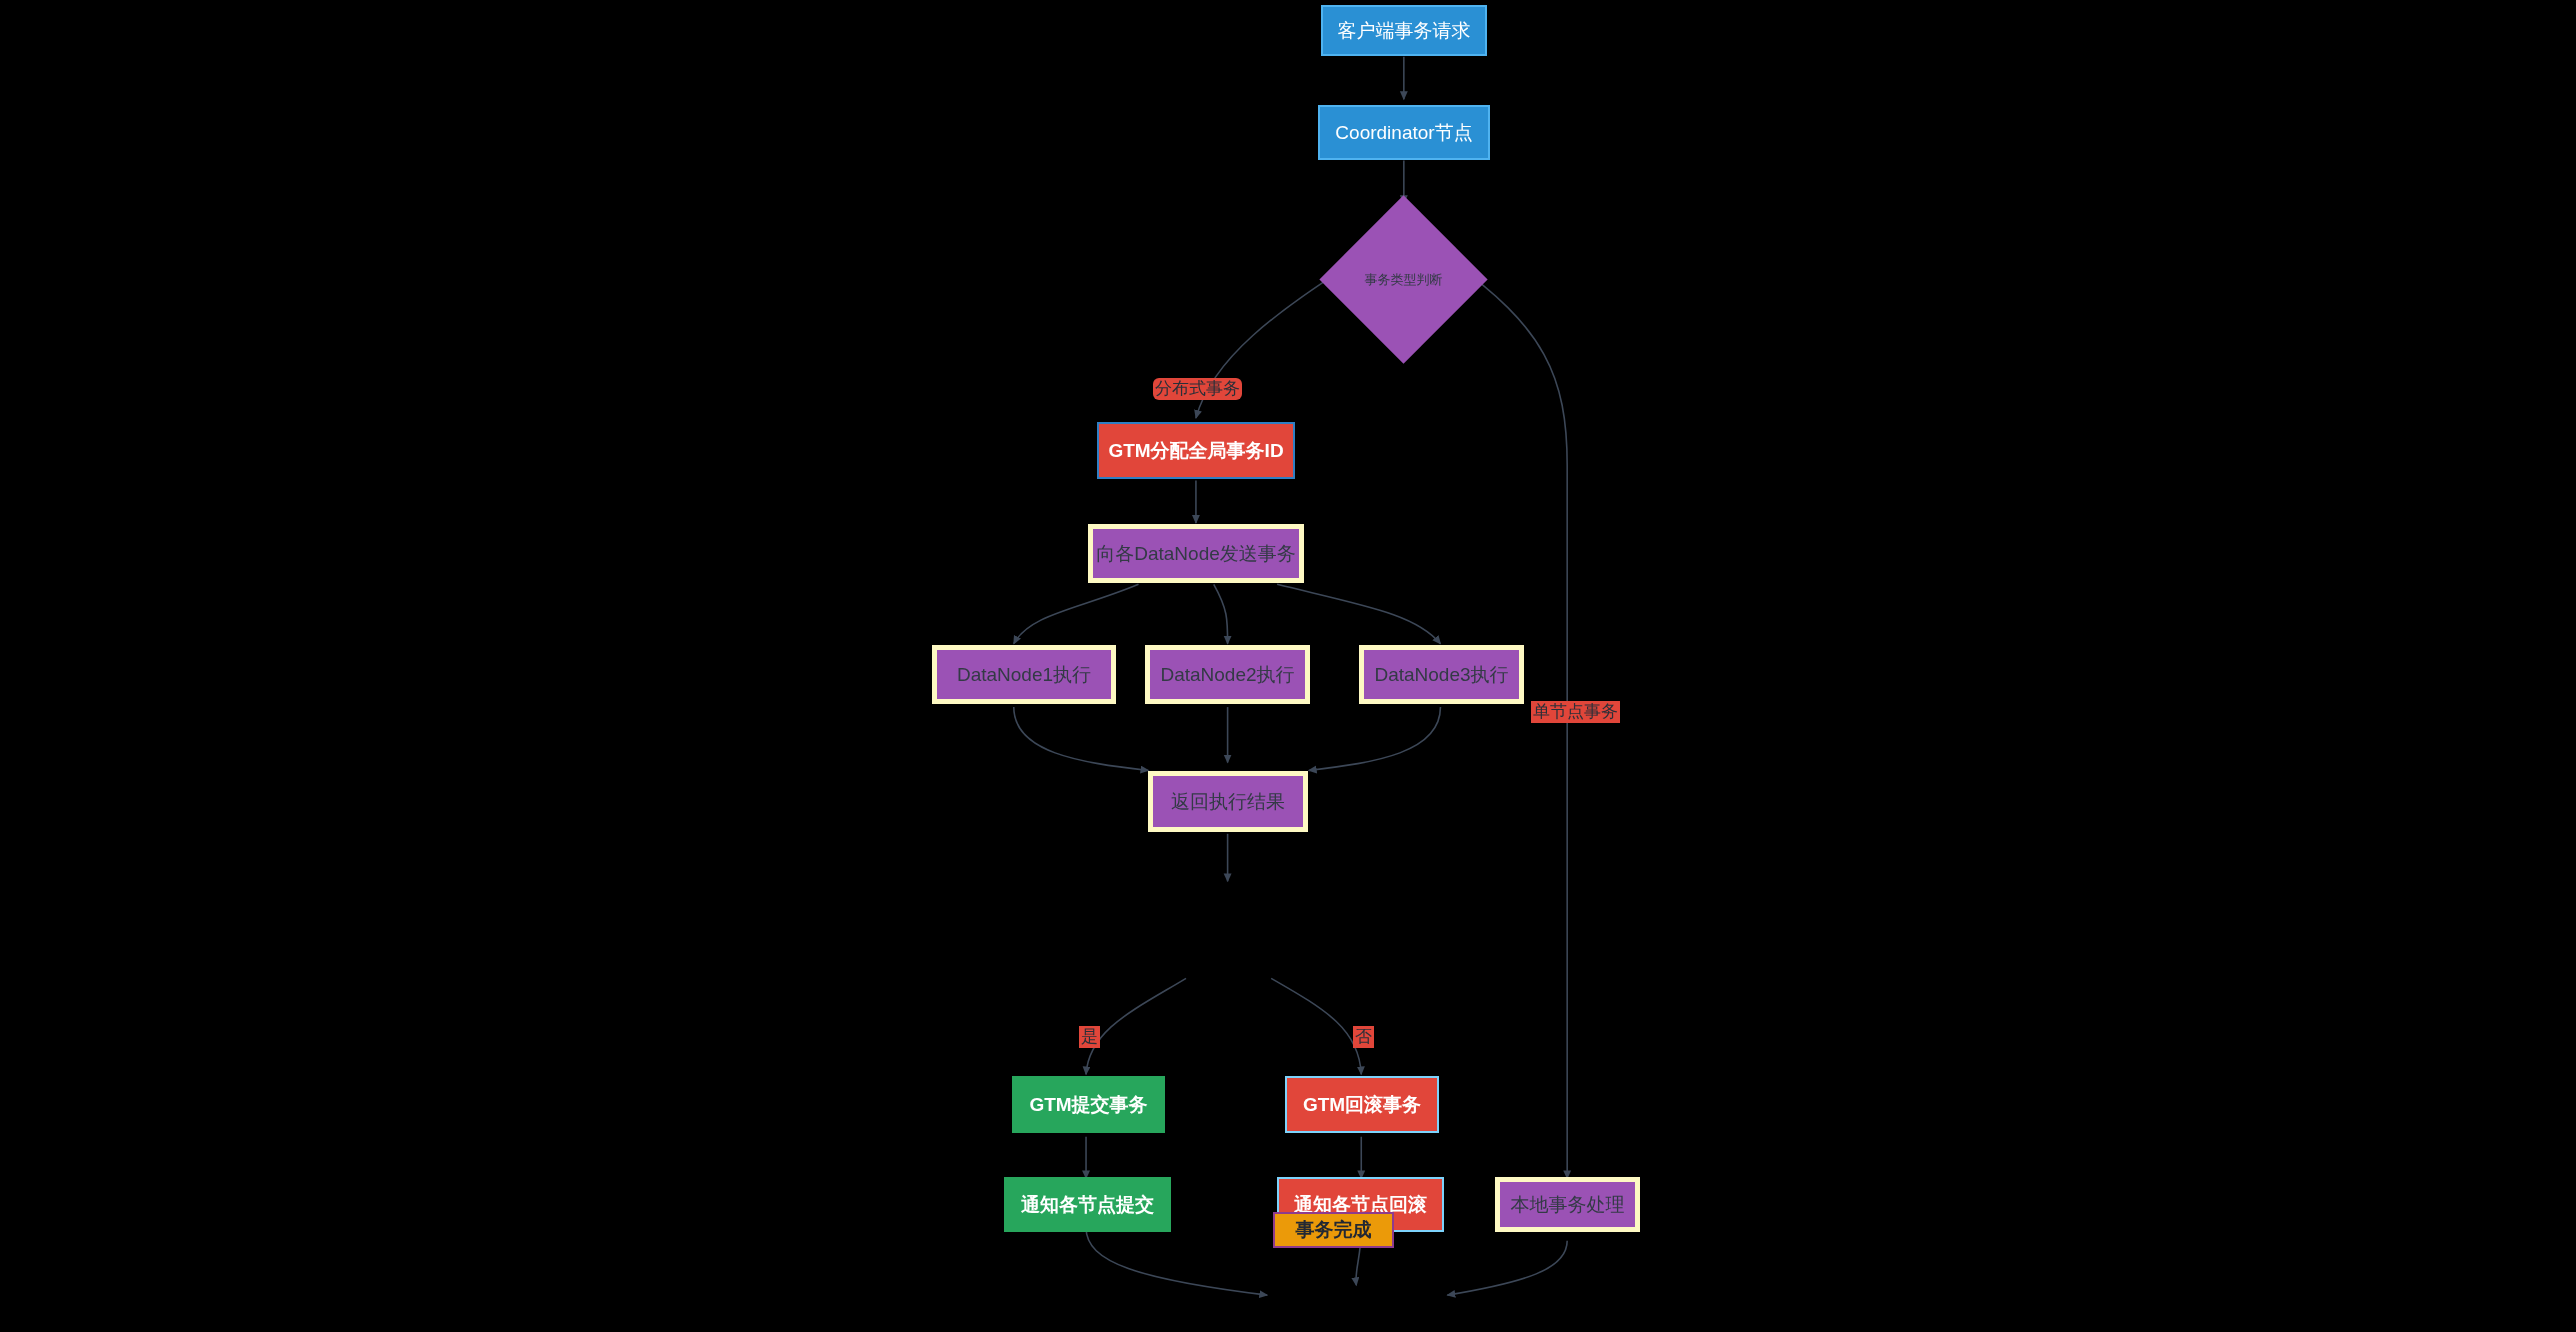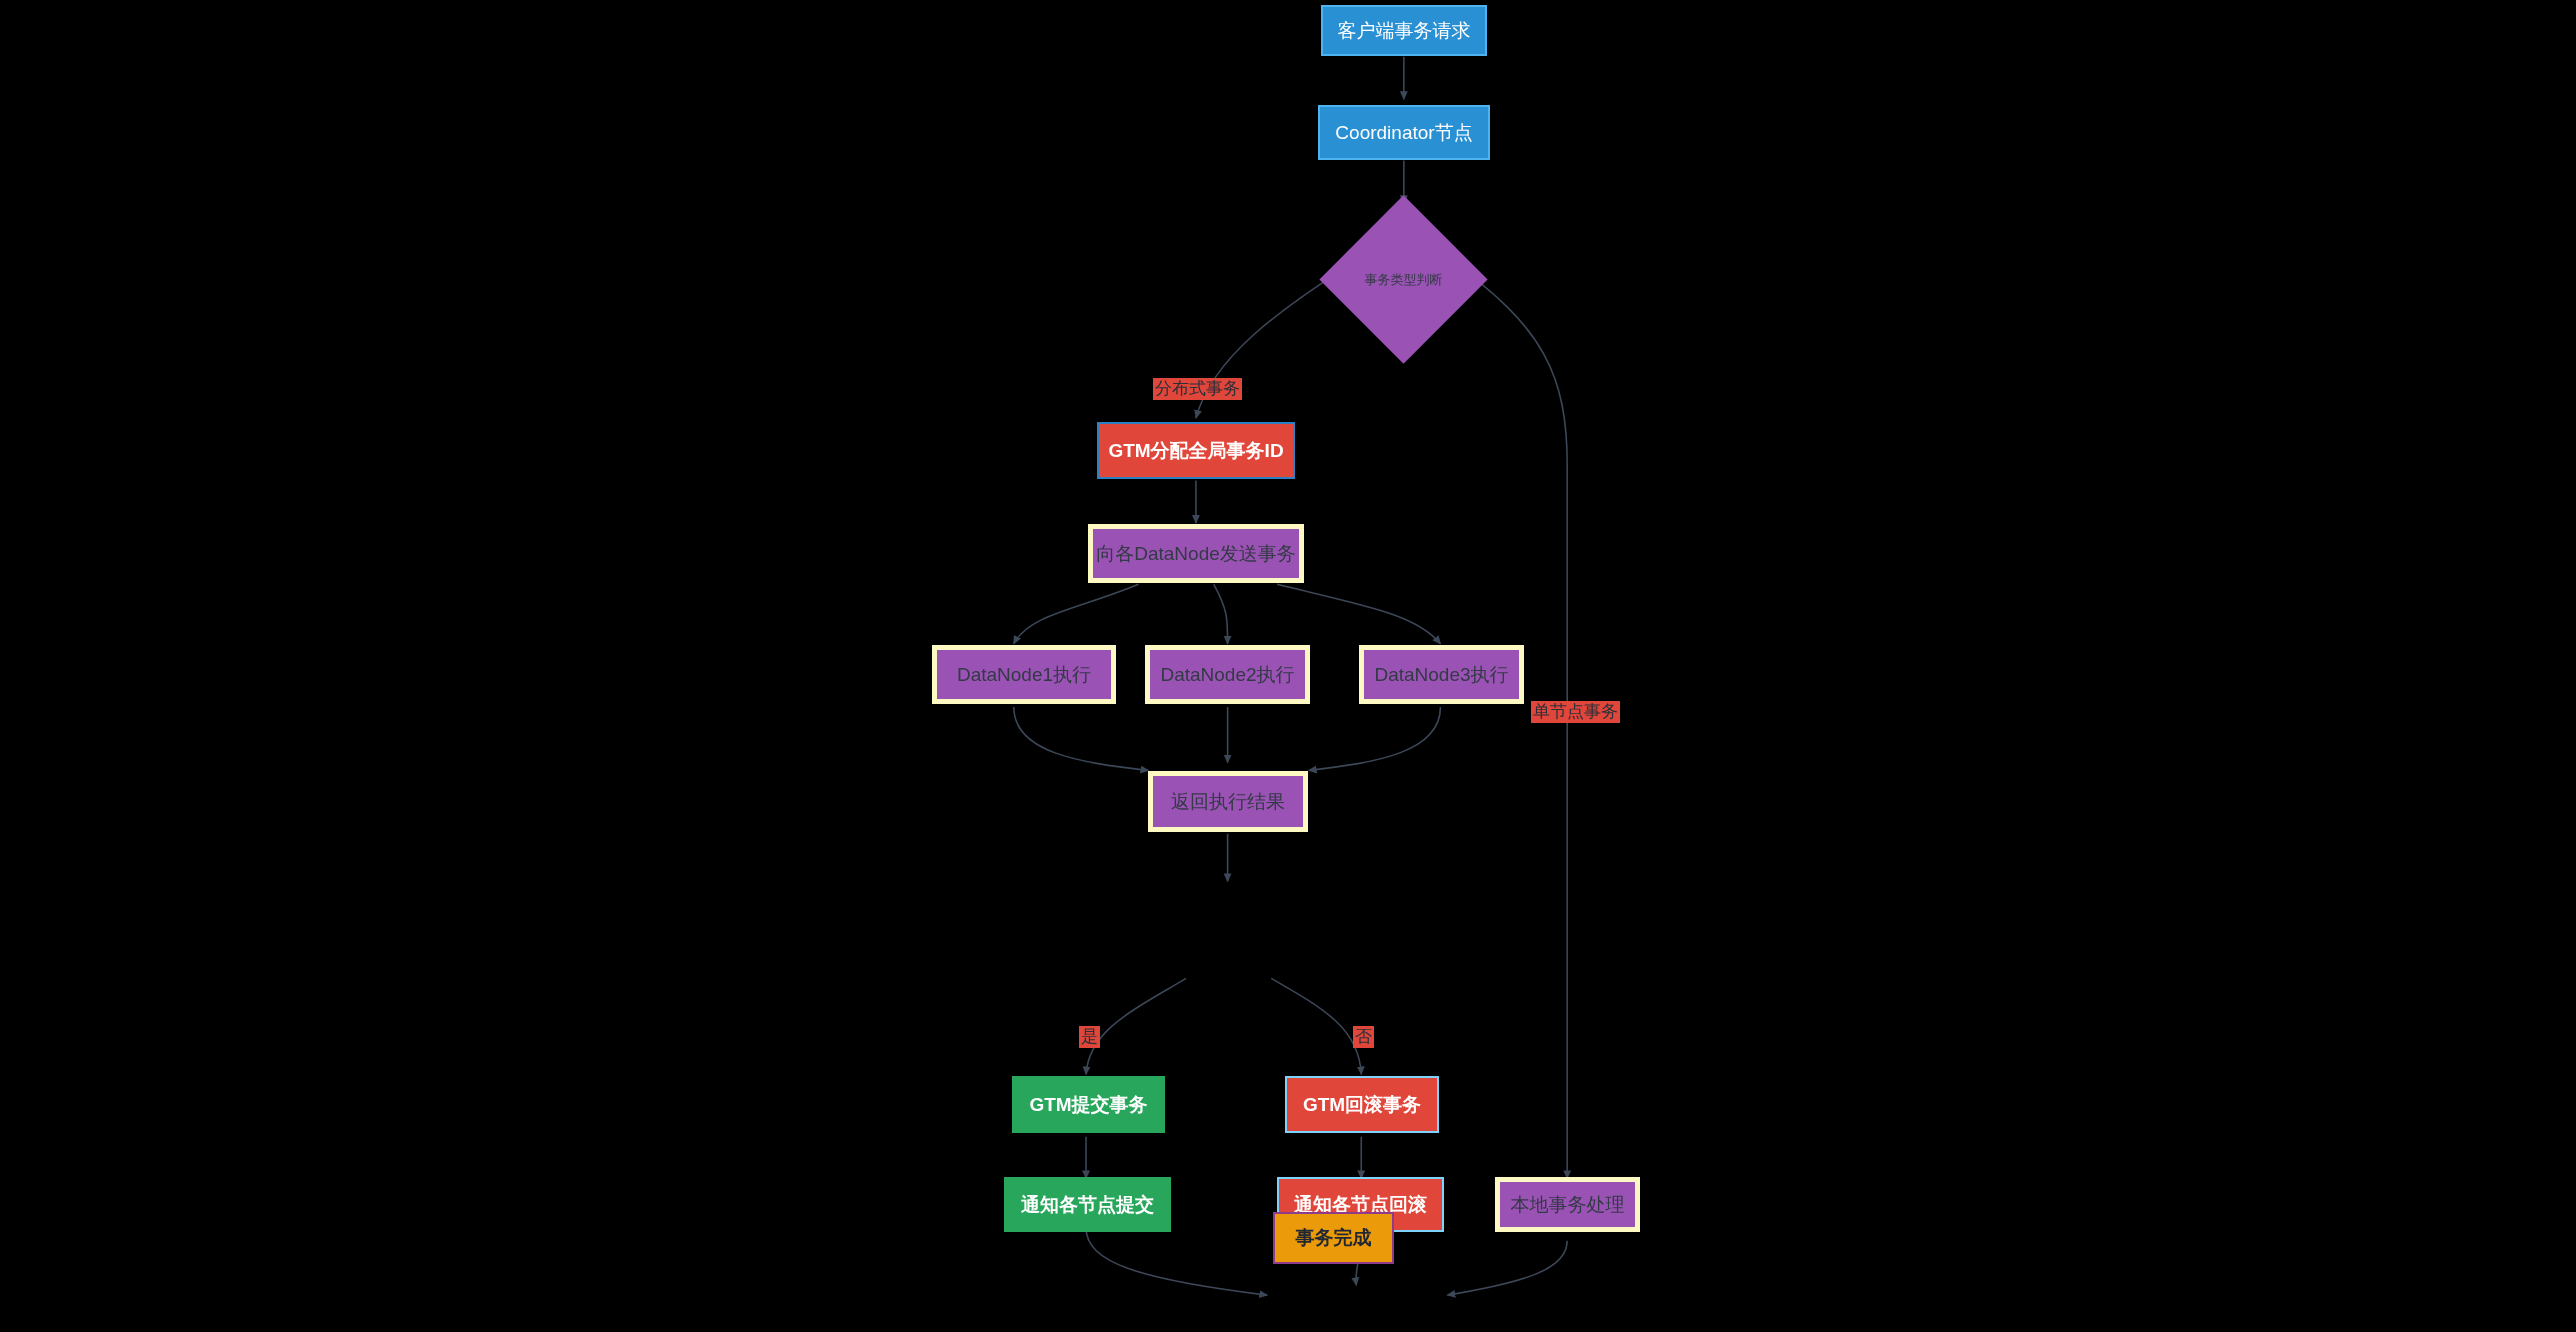--- a/index.html
+++ b/index.html
@@ -179,21 +179,21 @@
 
   <div class="node n-blue" style="left:1318px; top:105px; width:172px; height:55px;">
     <span class="lbl">Coordinator节点</span>
   </div>
 
   <div class="diamond" style="left:1344px; top:220px; width:119px; height:119px;">
     <div class="shape"></div>
     <span class="dlbl">事务类型判断</span>
   </div>
 
-  <div class="elabel" style="left:1153px; top:378px;">
+  <div class="elabel" style="left:1153px; top:378px;border-radius:6px;">
     <span>分布式事务</span>
   </div>
 
   <div class="node n-red" style="left:1097px; top:422px; width:198px; height:57px;">
     <span class="lbl">GTM分配全局事务ID</span>
   </div>
 
   <div class="node n-purple" style="left:1088px; top:524px; width:216px; height:59px;">
     <span class="lbl">向各DataNode发送事务</span>
   </div>
@@ -240,18 +240,18 @@
   </div>
 
   <div class="node n-red2" style="left:1277px; top:1177px; width:167px; height:55px;">
     <span class="lbl">通知各节点回滚</span>
   </div>
 
   <div class="node n-purple" style="left:1495px; top:1177px; width:145px; height:55px;">
     <span class="lbl">本地事务处理</span>
   </div>
 
-  <div class="node n-orange" style="left:1273px; top:1212px; width:121px; height:52px;">
+  <div class="node n-orange" style="left:1273px; top:1212px; width:121px; height:36px;">
     <span class="lbl">事务完成</span>
   </div>
 
 </div>
 
 
 </body></html>

